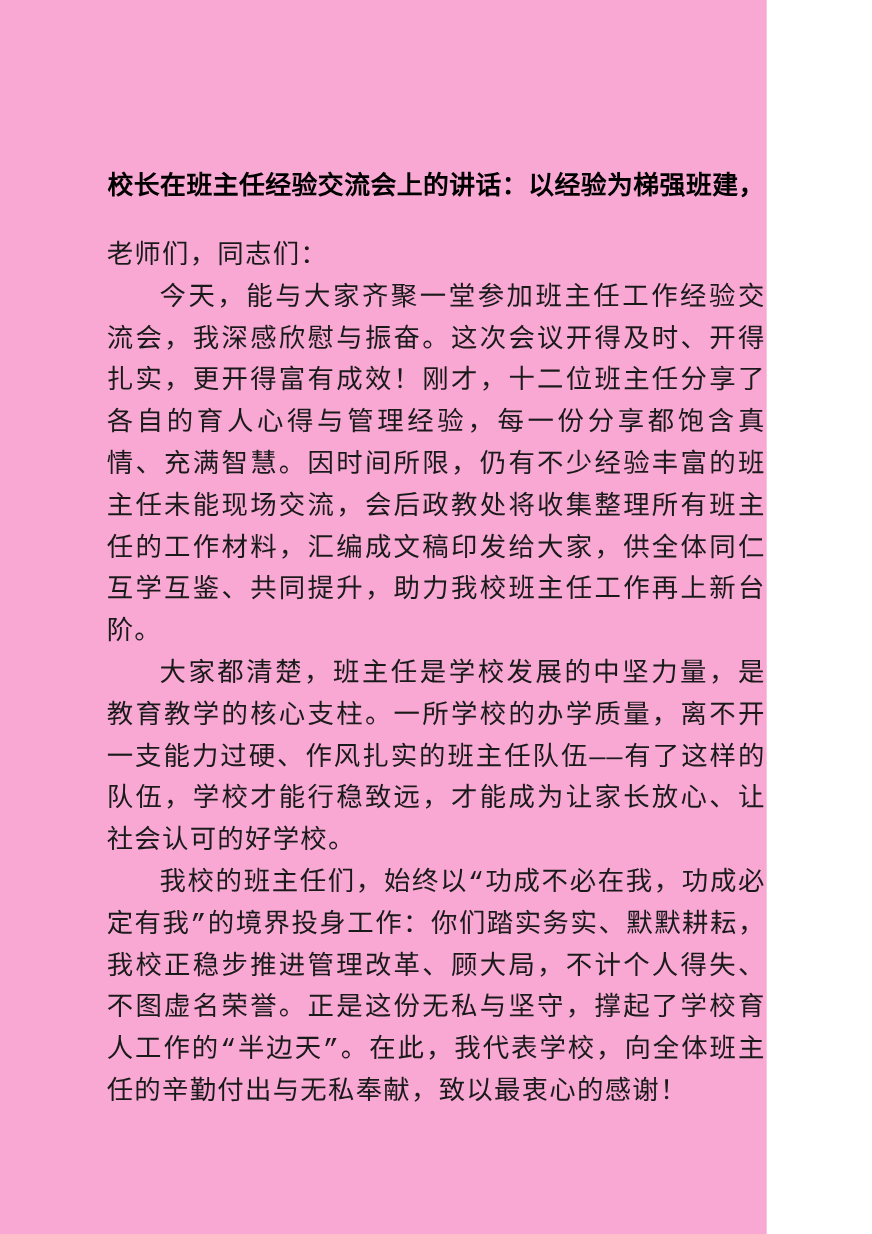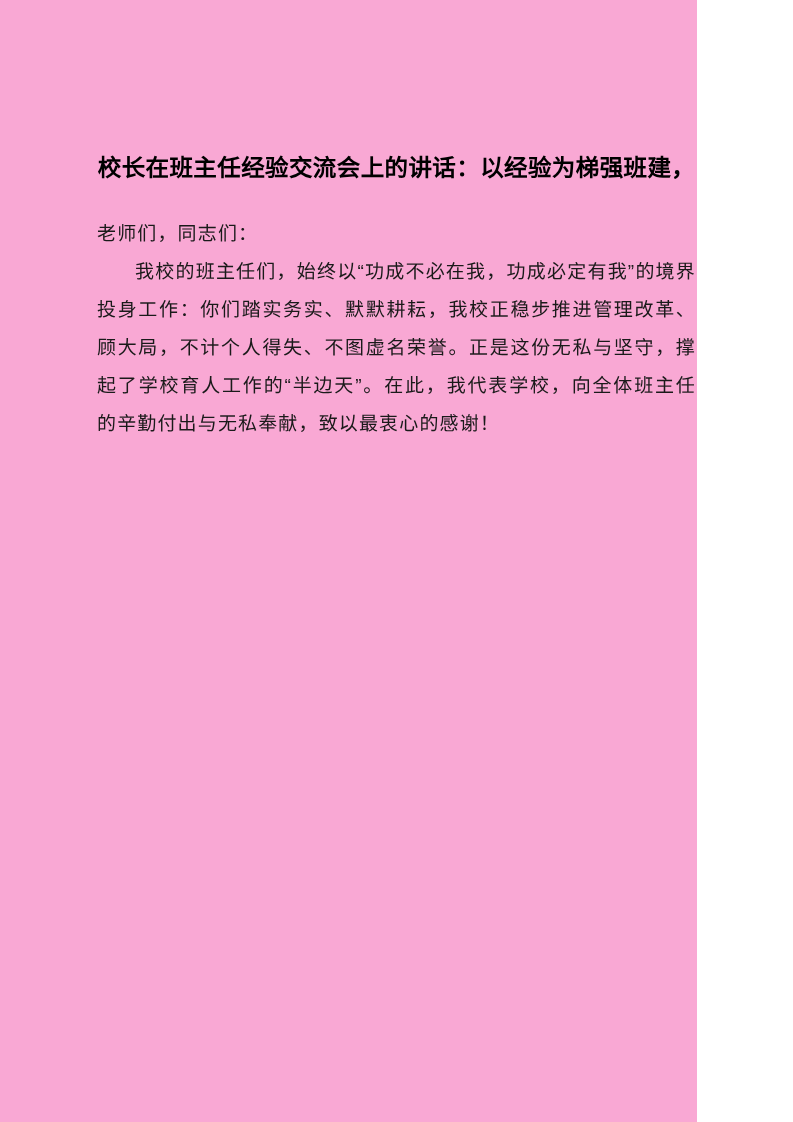--- a/index.html
+++ b/index.html
@@ -36,22 +36,22 @@
     margin: 0;
     padding: 0;
   }
 
   
   .body-block {
     margin-top: 26px;
   }
 
   .para {
-    font-family: Liberation Sans, sans-serif;
-    font-size: 19px;
+    font-family: Liberation Mono, monospace;
+    font-size: 24px;
     line-height: 38px;
     color: #1a1a1a;
     text-align: justify;
     text-justify: inter-character;
     letter-spacing: 1.15px;
     margin: 0;
     padding: 0;
     text-indent: 0;
     word-break: break-all;
   }
@@ -67,20 +67,22 @@
   <div class="content">
 
     <h1 class="doc-title">
       <span>校长在班主任经验交流会上的讲话：以经验为梯强班建，</span><br>
     </h1>
 
     <div class="body-block">
 
       <p class="para">老师们，同志们：</p>
 
+      <p class="para indent">今天，能与大家齐聚一堂参加班主任工作经验交流会，我深感欣慰与振奋。这次会议开得及时、开得扎实，更开得富有成效！刚才，十二位班主任分享了各自的育人心得与管理经验，每一份分享都饱含真情、充满智慧。因时间所限，仍有不少经验丰富的班主任未能现场交流，会后政教处将收集整理所有班主任的工作材料，汇编成文稿印发给大家，供全体同仁互学互鉴、共同提升，助力我校班主任工作再上新台阶。</p>
 
+      <p class="para indent">大家都清楚，班主任是学校发展的中坚力量，是教育教学的核心支柱。一所学校的办学质量，离不开一支能力过硬、作风扎实的班主任队伍——有了这样的队伍，学校才能行稳致远，才能成为让家长放心、让社会认可的好学校。</p>
 
       <p class="para indent">我校的班主任们，始终以“功成不必在我，功成必定有我”的境界投身工作：你们踏实务实、默默耕耘，我校正稳步推进管理改革、顾大局，不计个人得失、不图虚名荣誉。正是这份无私与坚守，撑起了学校育人工作的“半边天”。在此，我代表学校，向全体班主任的辛勤付出与无私奉献，致以最衷心的感谢！</p>
 
 
     </div>
   </div>
 </div>
 
 </body></html>

